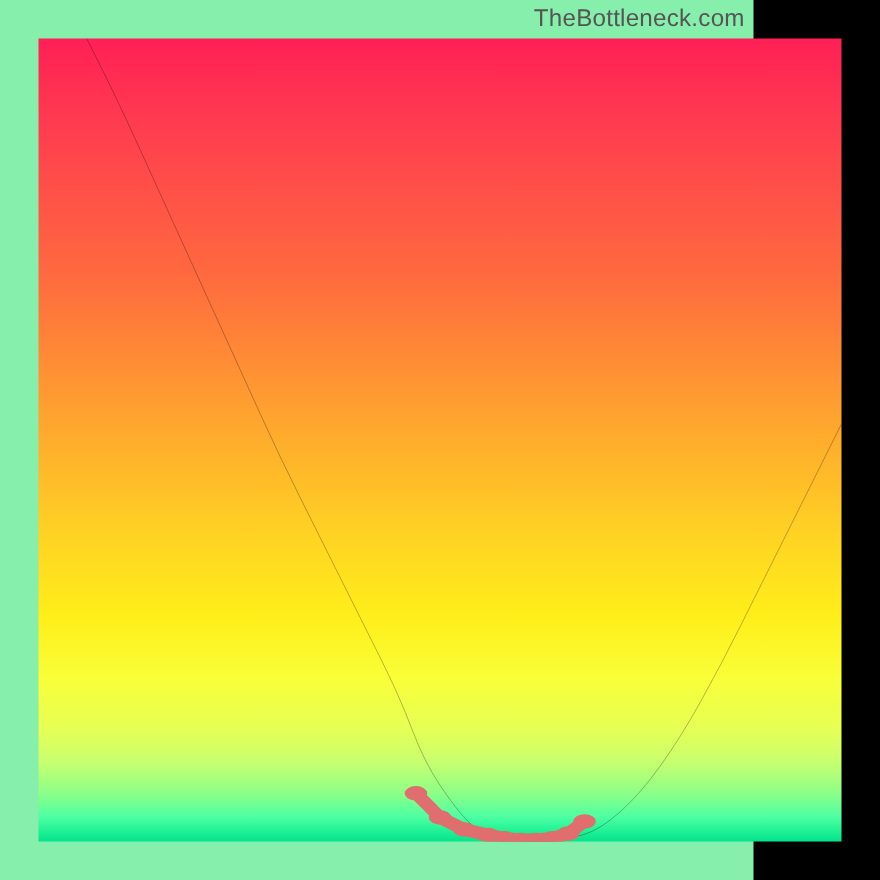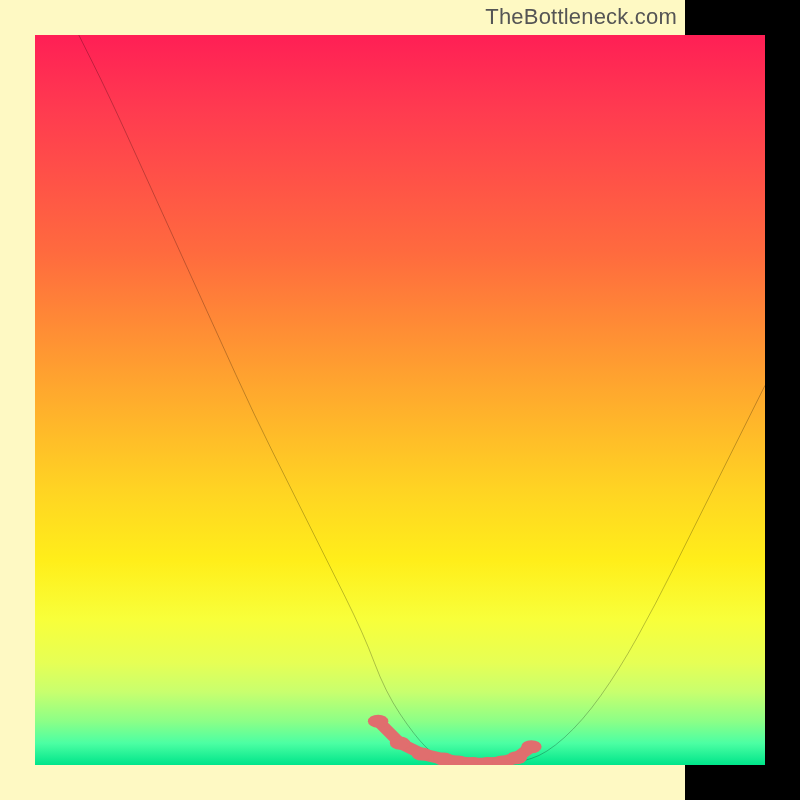--- a/index.html
+++ b/index.html
@@ -8,21 +8,21 @@
     width: 800px;
     height: 800px;
     background: #000;
     overflow: hidden;
     font-family: Arial, Helvetica, sans-serif;
   }
   .frame {
     position: relative;
     width: 685px;
     height: 800px;
-    background: #fef9c3;
+    background: #86efac;
   }
   .watermark {
     position: absolute;
     top: 4px;
     right: 8px;
     color: #555;
     font-size: 22px;
     font-weight: 500;
     letter-spacing: 0.2px;
     z-index: 3;

